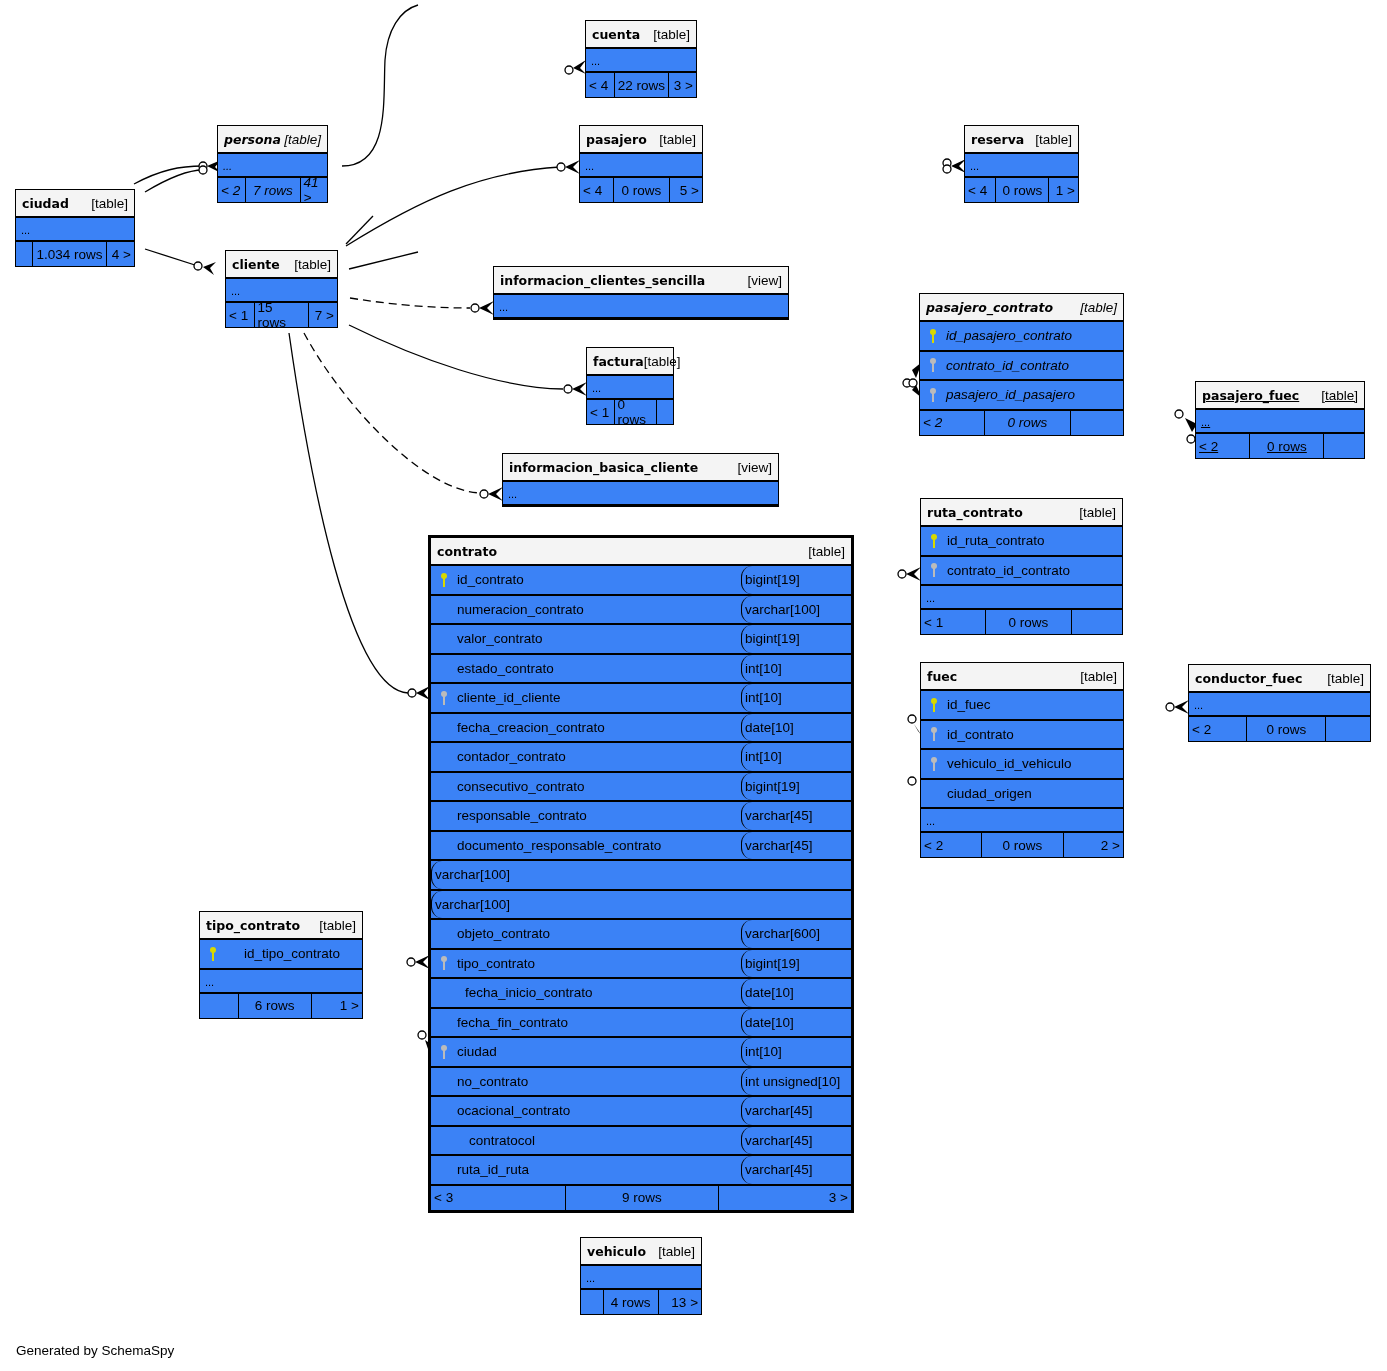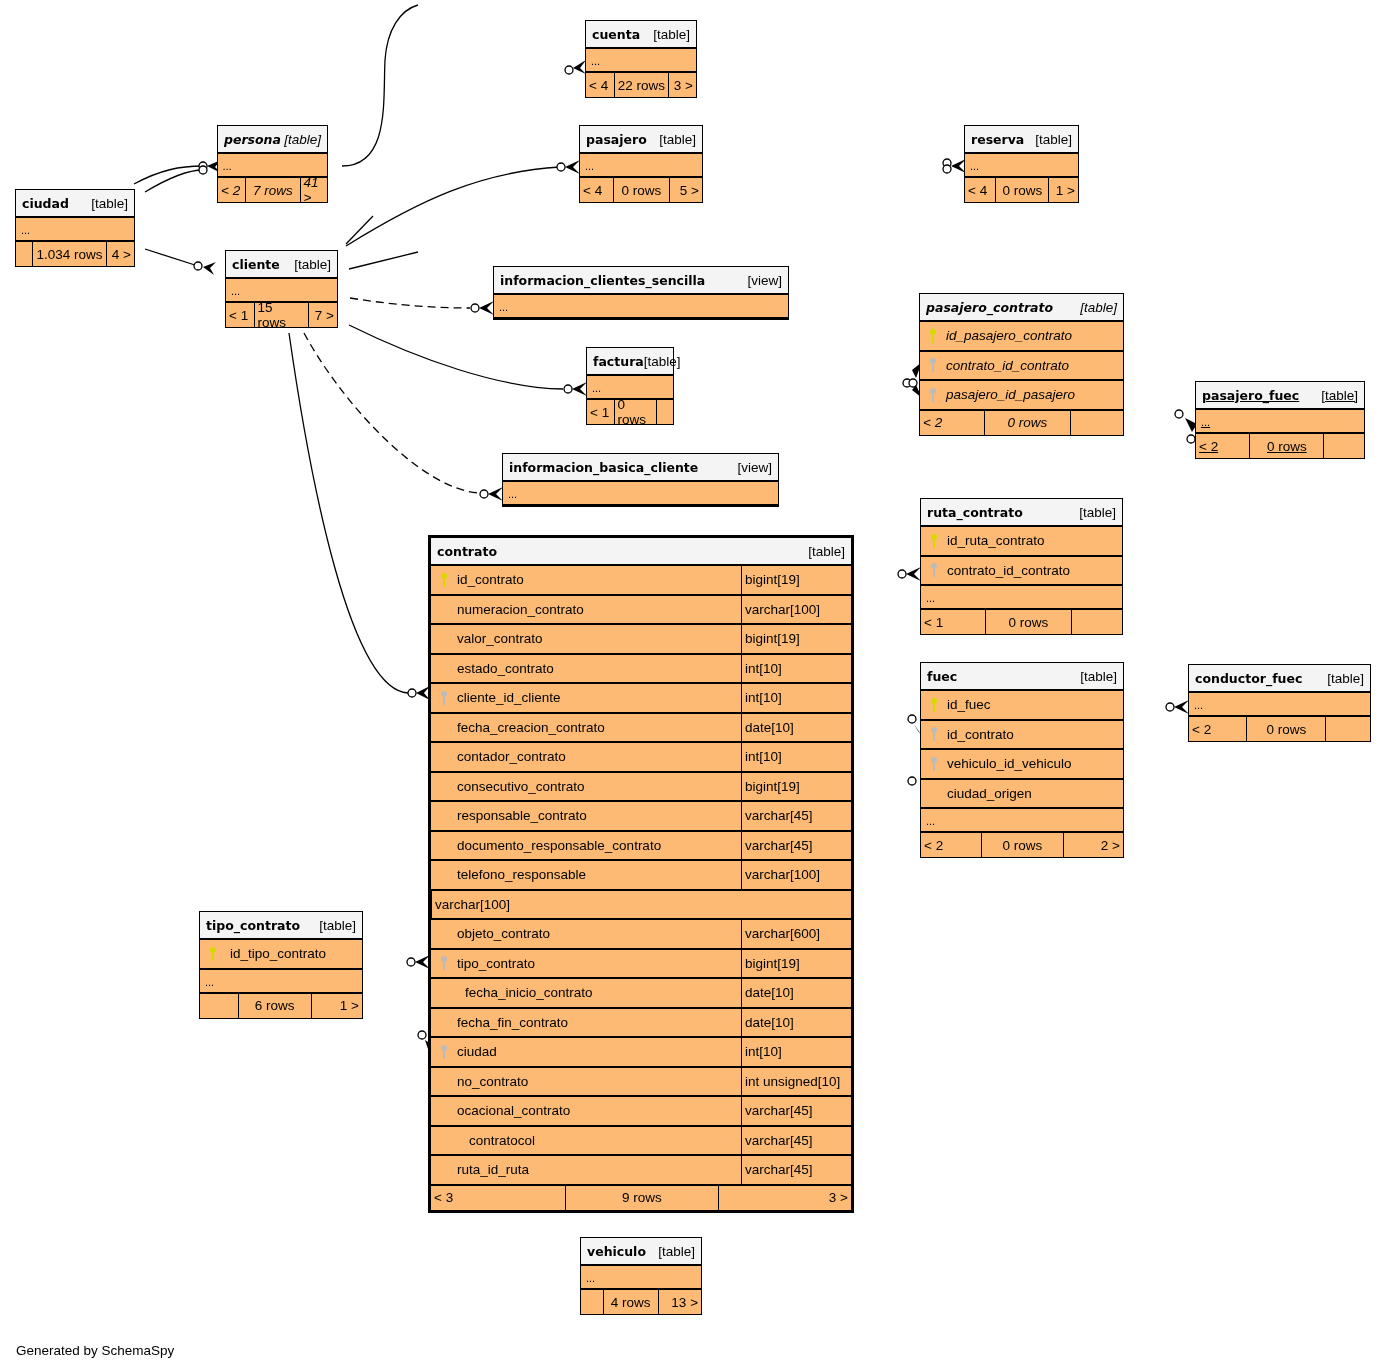--- a/index.html
+++ b/index.html
@@ -1,25 +1,25 @@
 <!DOCTYPE html>
 <html><head>
 <meta charset="utf-8">
 <style>
   html,body{margin:0;padding:0;background:#fff;}
   body{width:1387px;height:1371px;position:relative;overflow:hidden;font-family:"Liberation Sans",sans-serif;color:#000;}
   #edges{position:absolute;left:0;top:0;width:1387px;height:1371px;}
-  .tbl{position:absolute;border:1px solid #000;background:#fdba74;box-sizing:border-box;font-size:13px;}
+  .tbl{position:absolute;border:1px solid #000;background:#3b82f6;box-sizing:border-box;font-size:13px;}
   .tbl.focus{border:3px solid #000;}
   .hdr{background:#f4f4f4;height:28px;display:flex;justify-content:space-between;align-items:center;padding:0 6px;border-bottom:2px solid #000;box-sizing:border-box;}
   .hdr .nm{font-family:"DejaVu Sans",sans-serif;font-weight:bold;font-size:12.5px;}
   .hdr .tp{font-size:13.5px;}
   .row{display:flex;height:29.5px;border-bottom:2px solid #000;box-sizing:border-box;align-items:center;font-size:13.5px;}
   .row .c1{flex:1;display:flex;align-items:center;padding-left:4px;height:100%;text-align:right;}
-  .row .c2{width:110px;border-left:1px solid #000;height:100%;display:flex;align-items:center;padding-left:3px;box-sizing:border-box;}
+  .row .c2{width:110px;border-left:1px solid #000;height:100%;display:flex;align-items:center;padding-left:3px;box-sizing:border-box;border-radius:11px;}
   .key{width:18px;display:inline-flex;justify-content:center;}
   .ell{height:24px;border-bottom:2px solid #000;box-sizing:border-box;padding-left:5px;font-size:11px;line-height:24px;}
   .ftr{display:flex;height:24px;font-size:13.5px;}
   .ftr span{border-left:1px solid #000;display:flex;align-items:center;padding:0 3px;box-sizing:border-box;}
   .ftr span:first-child{border-left:none;}
   #gen{position:absolute;left:16px;top:1343px;font-size:13.5px;}
 </style>
 </head>
 <body>
 
@@ -340,21 +340,21 @@
     <span class="tp">[table]</span>
       </div>
       <div class="row">
         <span class="c1">
           <span class="key">
             <svg width="8" height="16" viewBox="0 0 8 16">
               <circle cx="4" cy="4" r="3" fill="#d8d800"></circle>
               <rect x="3" y="5" width="2" height="10" fill="#d8d800"></rect>
             </svg>
           </span>
-      <span style="margin-left:8px">id_tipo_contrato</span>
+      <span style="margin-left:22px">id_tipo_contrato</span>
         </span>
       </div>
       <div class="ell">...</div>
       <div class="ftr">
         <span style="width:38px;justify-content:flex-start"></span>
         <span style="width:74px;justify-content:center">6 rows</span>
         <span style="width:52px;justify-content:flex-end">1 &gt;</span>
       </div>
     </div>
     <div class="tbl" style="left: 580px; top: 1237px; width: 122px;">
@@ -448,24 +448,20 @@
         <span class="c2">varchar[45]</span>
       </div>
       <div class="row">
         <span class="c1">
           <span class="key"></span>
       <span style="margin-left:4px">documento_responsable_contrato</span>
         </span>
         <span class="c2">varchar[45]</span>
       </div>
       <div class="row">
-        <span class="c1">
-          <span class="key"></span>
-      <span style="margin-left:4px">telefono_responsable</span>
-        </span>
         <span class="c2">varchar[100]</span>
       </div>
       <div class="row">
         <span class="c2">varchar[100]</span>
       </div>
       <div class="row">
         <span class="c1">
           <span class="key"></span>
       <span style="margin-left:4px">objeto_contrato</span>
         </span>

